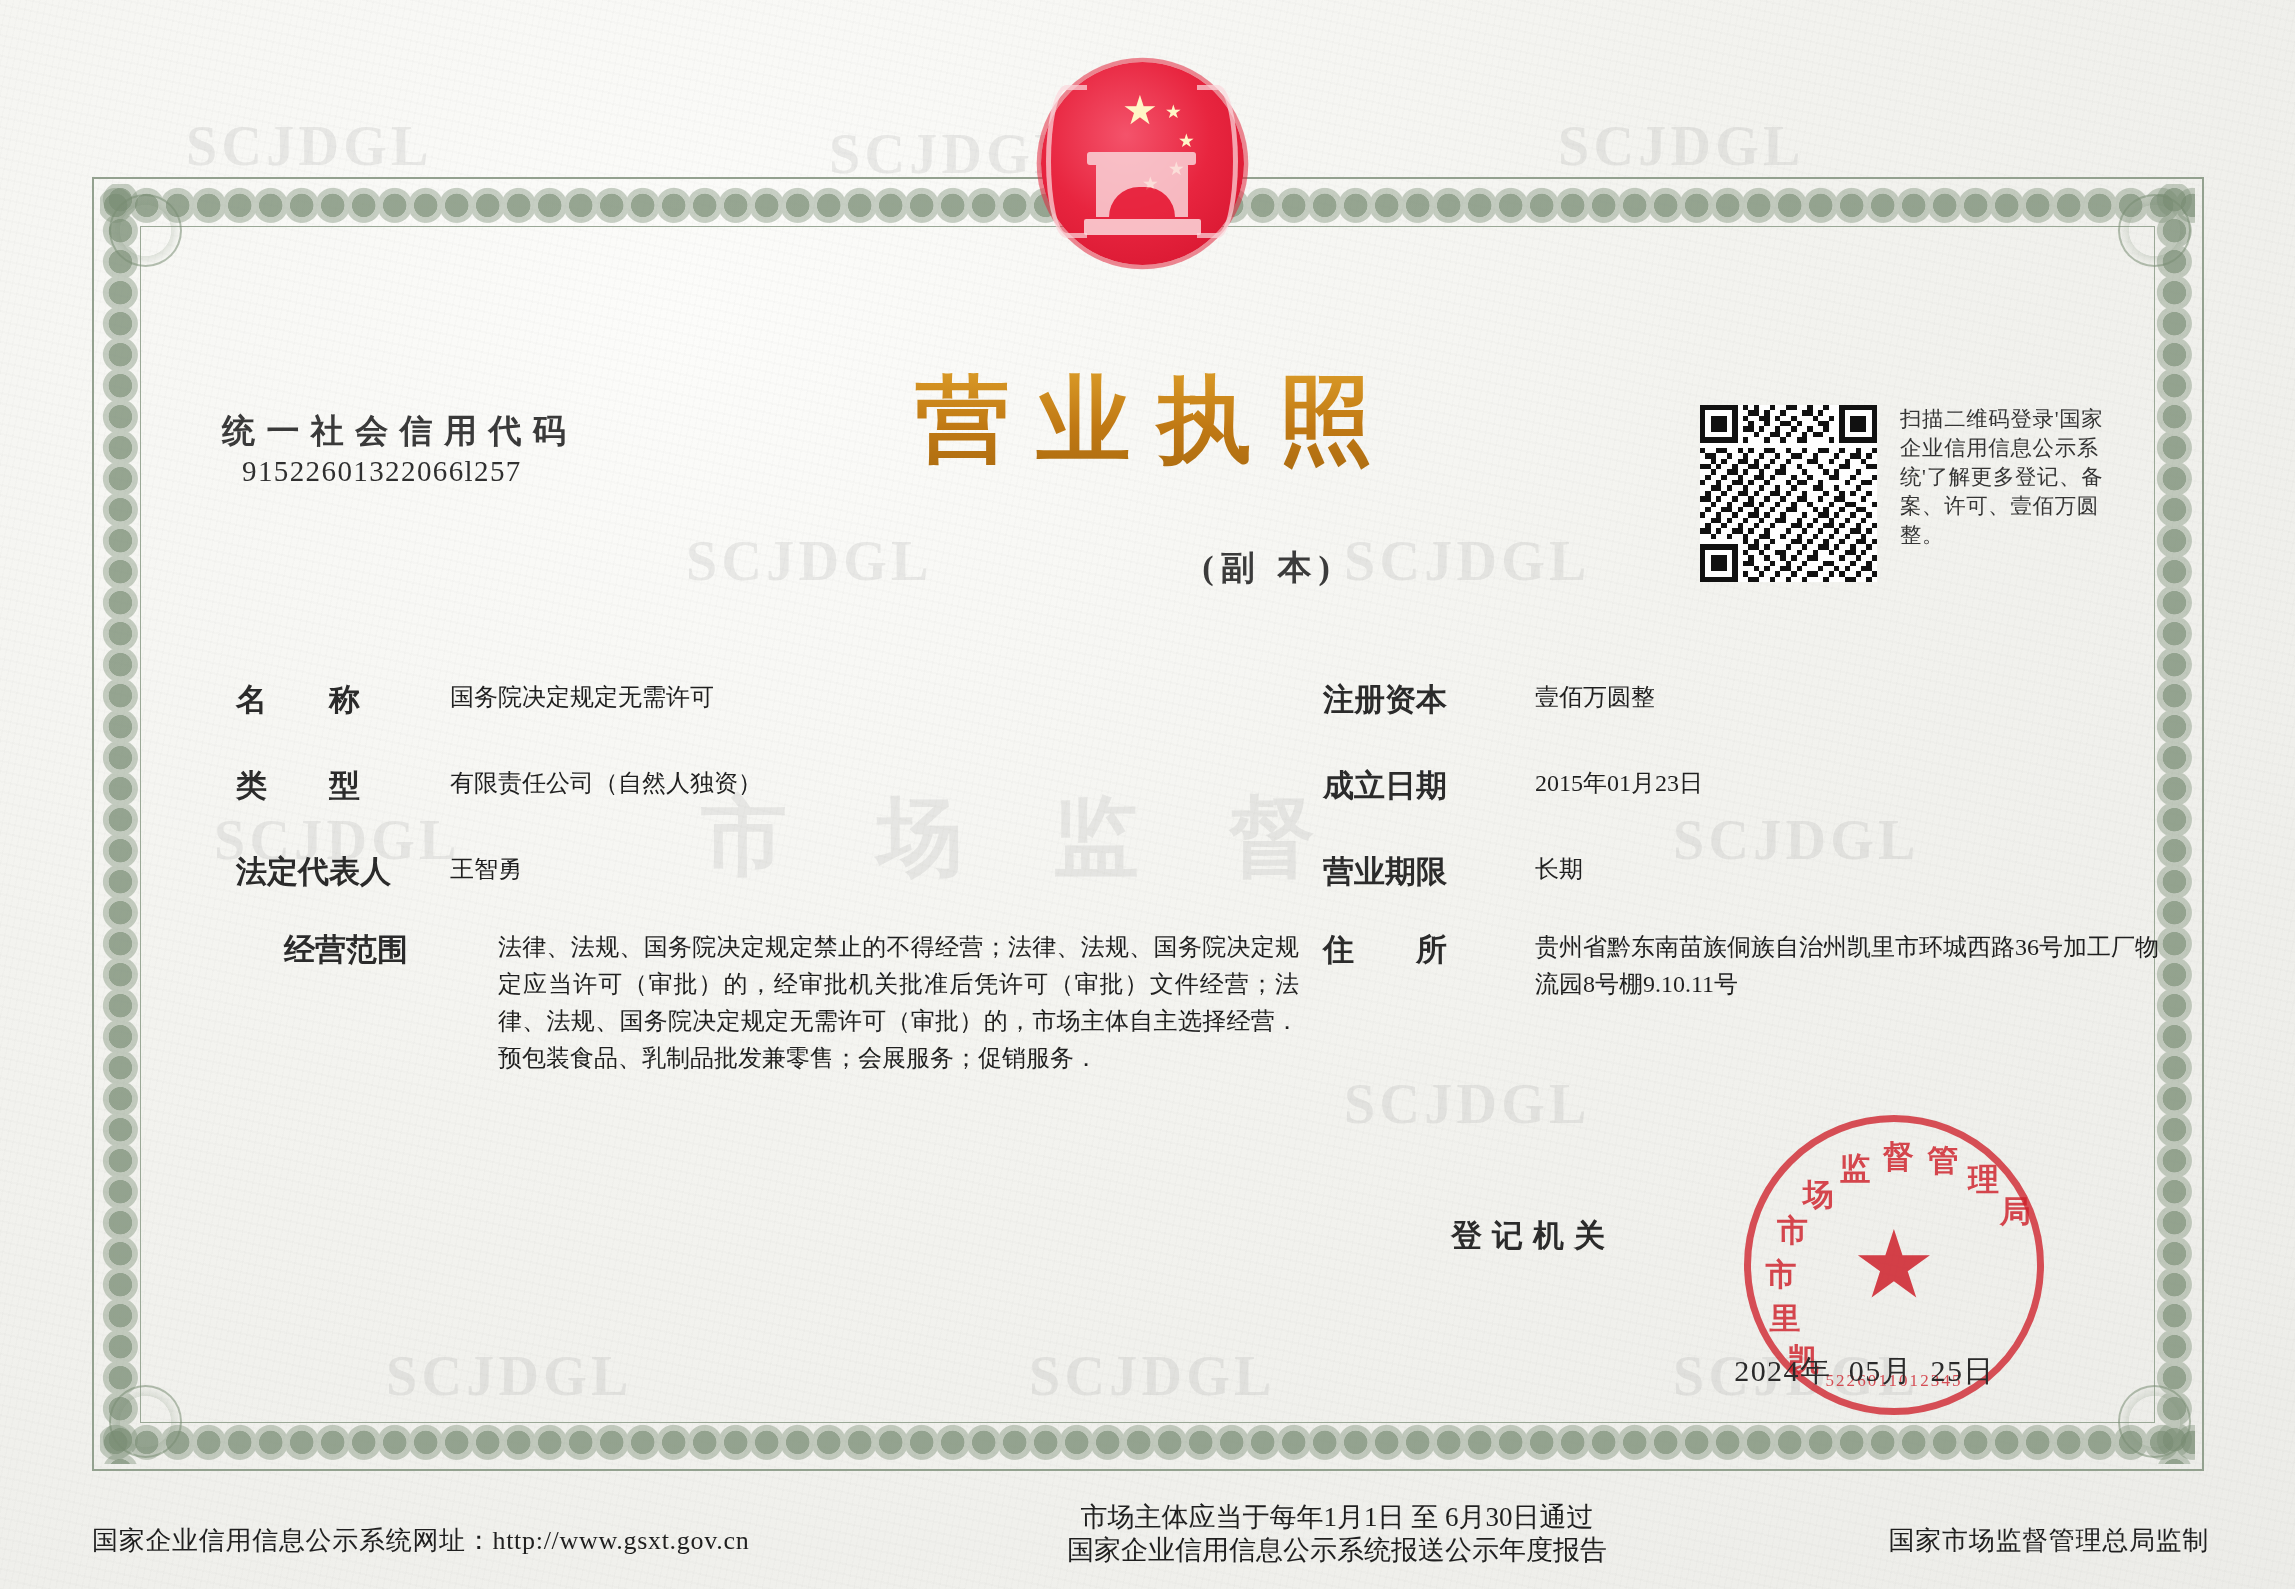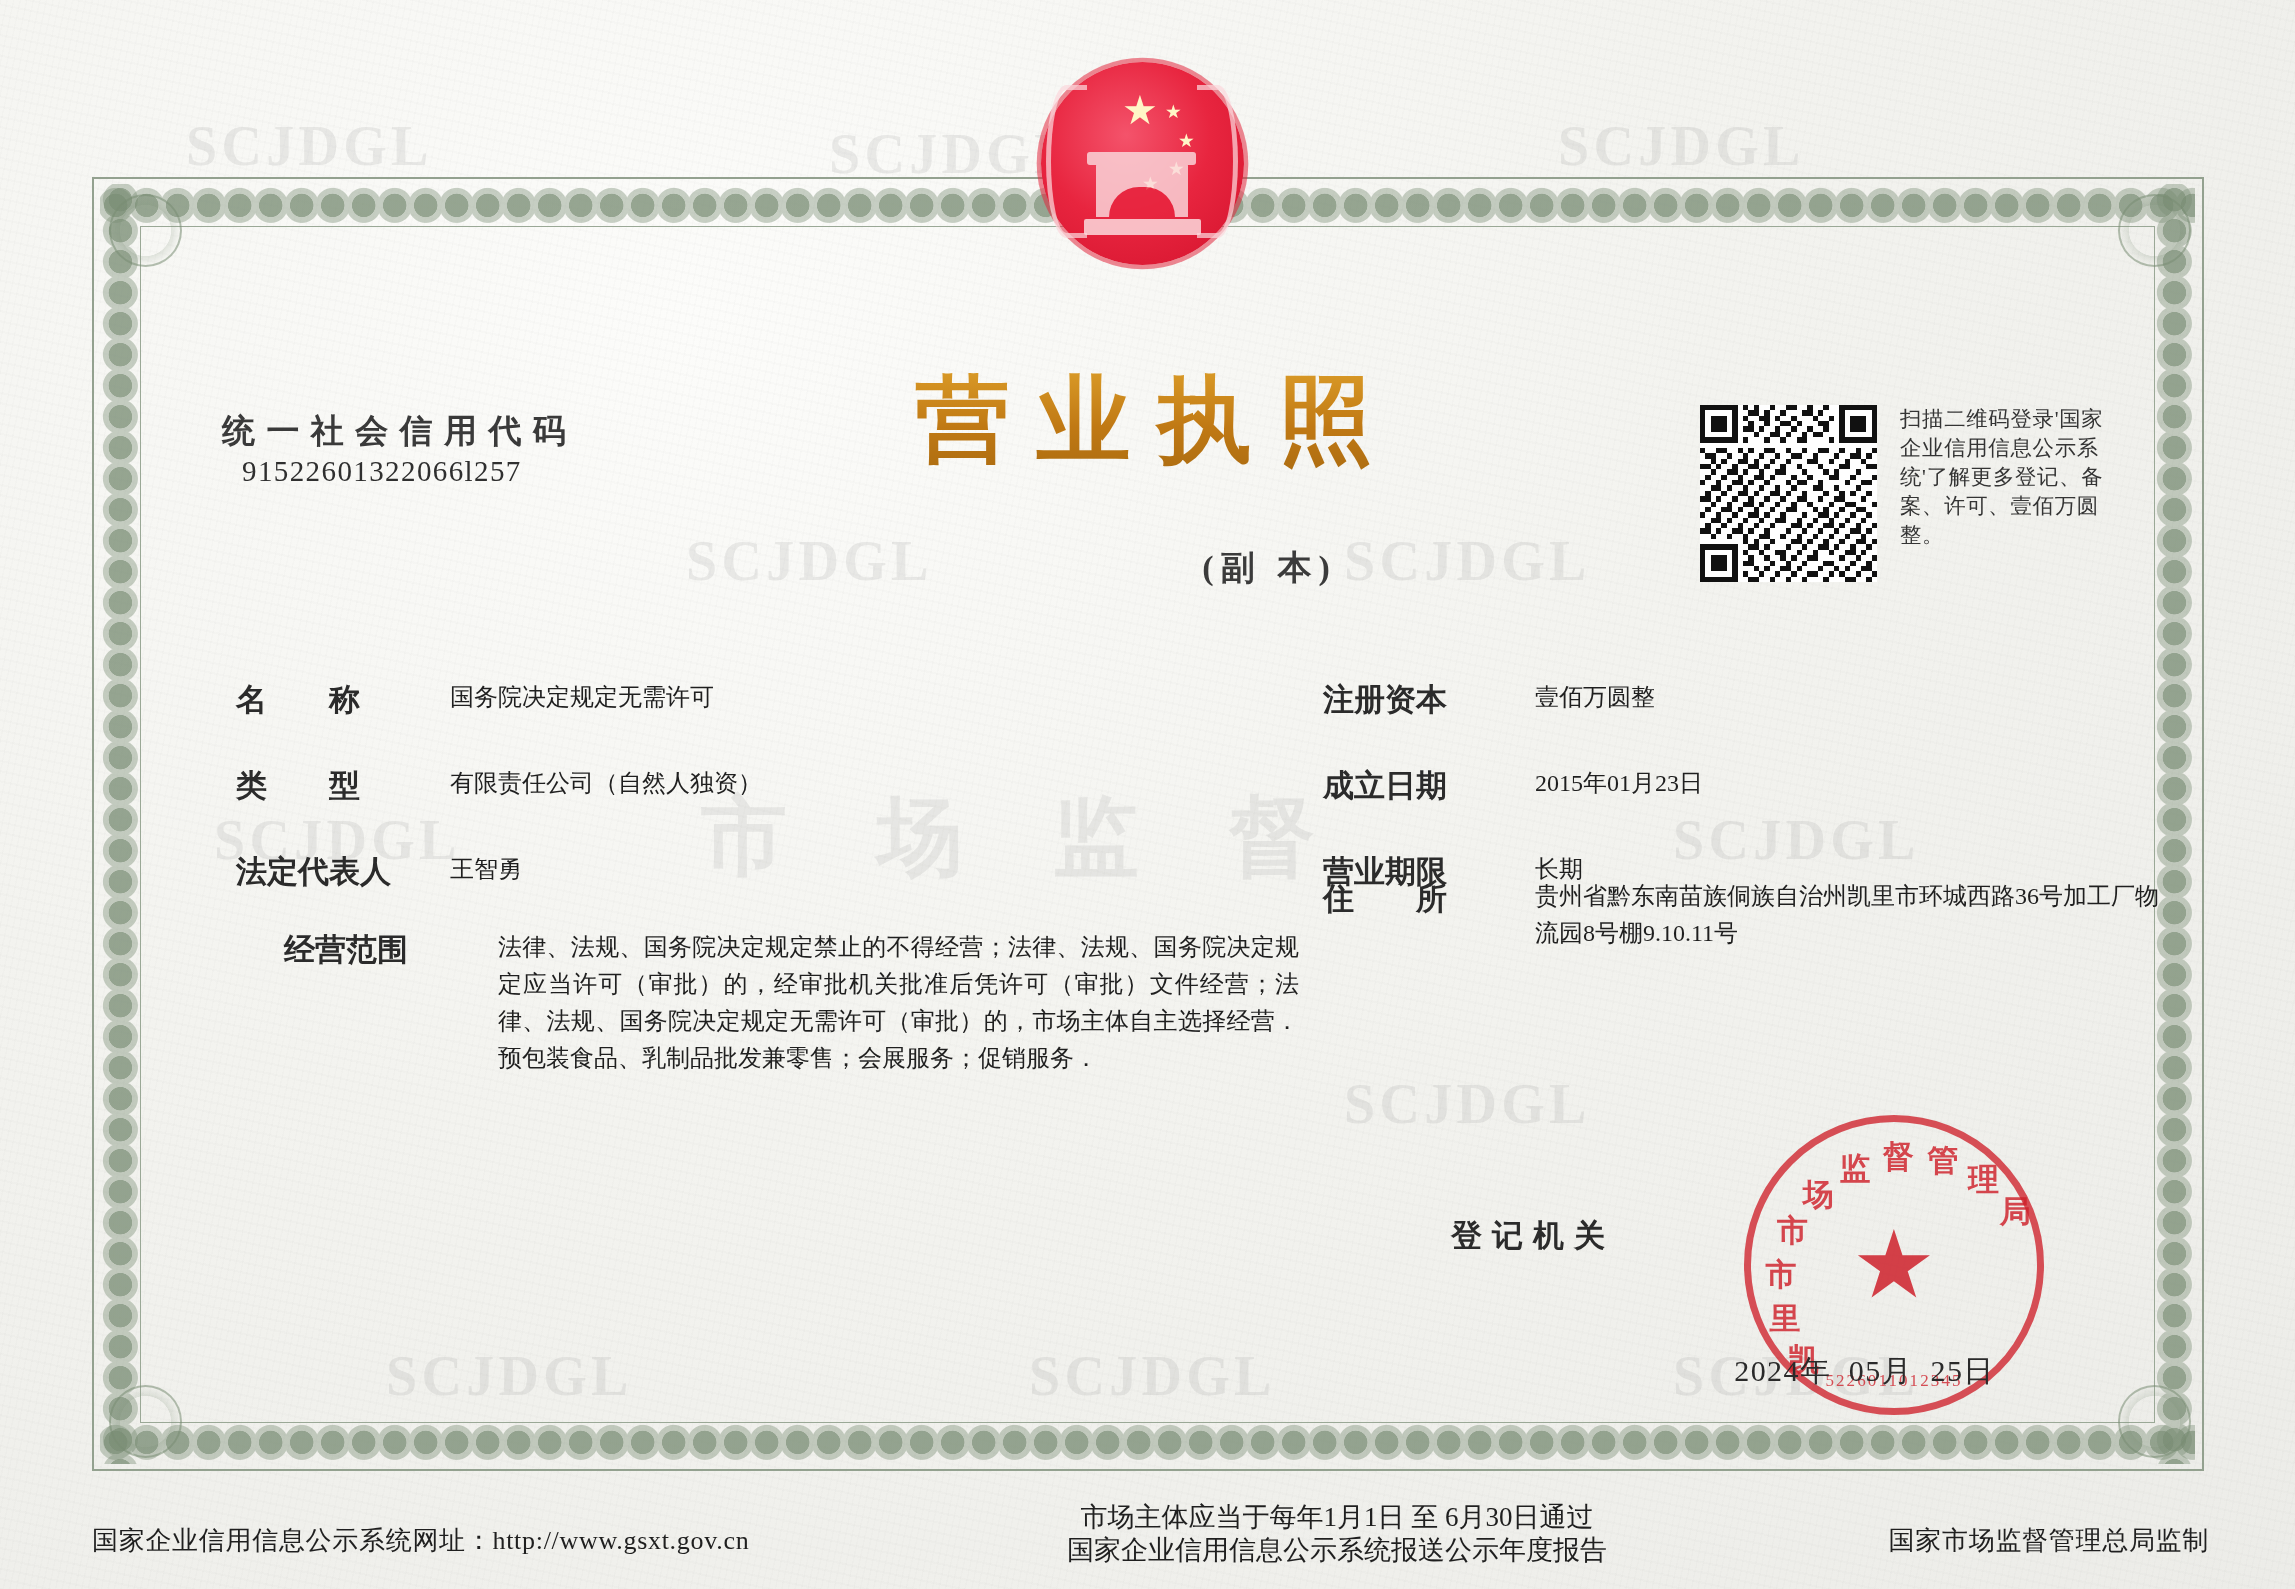--- a/index.html
+++ b/index.html
@@ -286,21 +286,21 @@
   
   #row-name      { left: 236px; top: 679px; }
   #row-type      { left: 236px; top: 765px; }
   #row-legal     { left: 236px; top: 851px; }
   #row-scope     { left: 236px; top: 929px; margin-left: 48px; }
 
   
   #row-capital   { left: 1323px; top: 679px; }
   #row-founded   { left: 1323px; top: 765px; }
   #row-term      { left: 1323px; top: 851px; }
-  #row-address   { left: 1323px; top: 878px; }
+  #row-address   { left: 1323px; top: 929px; }
 
   .lbl-box { width: 214px; flex: 0 0 214px; }
   .lbl-box.narrow { width: 212px; flex: 0 0 212px; }
 
   
   .registry-label {
     position: absolute;
     left: 1451px;
     top: 1215px;
     font-family: "Liberation Serif", serif;

